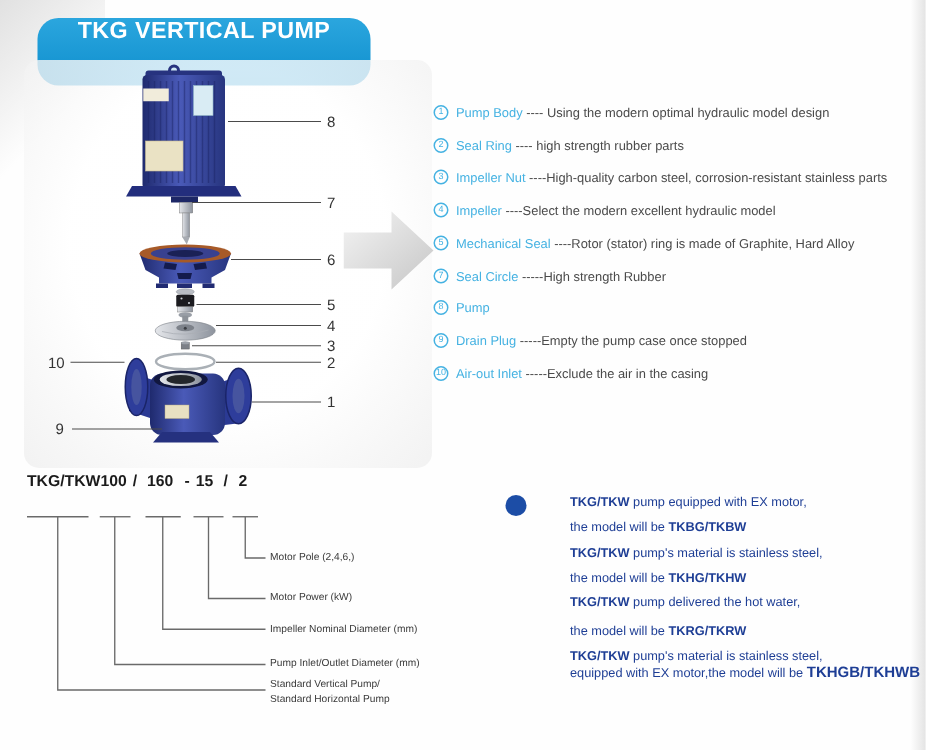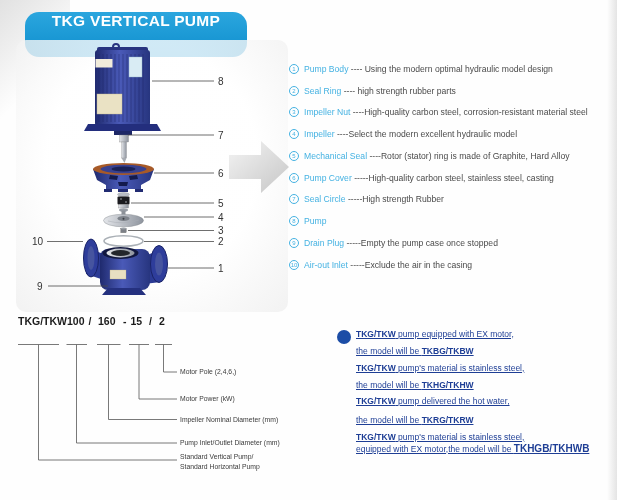--- a/index.html
+++ b/index.html
@@ -19,33 +19,33 @@
     border-radius:14px;color:#fff;font-weight:bold;font-size:15.5px;
     display:flex;align-items:flex-start;justify-content:center;letter-spacing:.3px;
   }
   
   .diagram-bg{position:absolute;left:16px;top:40px;width:272px;height:272px;border-radius:10px;
     background:radial-gradient(ellipse at 50% 45%, #ffffff 55%, #efefef 100%);opacity:.8;}
   .pump-svg{position:absolute;left:28px;top:42px;}
   .arrow-svg{position:absolute;left:229px;top:137px;}
   
   .plist{position:absolute;left:289px;top:58px;width:326px;}
-  .plist-row{display:flex;align-items:center;height:21.75px;white-space:nowrap;}
+  .plist-row{display:flex;align-items:flex-end;height:21.75px;white-space:nowrap;}
   .circ{box-sizing:border-box;width:10px;height:10px;border:1px solid #45b2e2;border-radius:50%;
     color:#45b2e2;font-size:6px;line-height:8px;display:flex;align-items:center;justify-content:center;
     margin-right:5px;flex-shrink:0;}
   .pname{color:#45b2e2;font-size:8.6px;}
   .pdesc{color:#4a4a4a;font-size:8.6px;white-space:pre;}
   
   .seg{position:absolute;top:315px;font-size:10.5px;font-weight:bold;color:#1b1b1b;}
   .tree-svg{position:absolute;left:0;top:0;pointer-events:none;}
   .dlabel{position:absolute;font-size:6.8px;color:#3a3a3a;white-space:nowrap;}
   
   .bullet{position:absolute;left:337px;top:330px;width:14px;height:14px;border-radius:50%;background:#1c4da6;}
-  .note-line{position:absolute;left:356px;color:#1e3e95;font-size:8.5px;white-space:pre;text-decoration:underline;}
+  .note-line{position:absolute;left:380px;color:#1e3e95;font-size:8.5px;white-space:pre;}
   .nb{font-weight:bold;}
   .nb.big{font-size:10px;}
   text{font-family:"Liberation Sans","DejaVu Sans",sans-serif;}
 </style>
 </head>
 <body>
 
 <div class="page">
   <div class="shade-tl"></div>
   <div class="shade-r"></div>
@@ -195,36 +195,31 @@
         <span class="pdesc"> ---- Using the modern optimal hydraulic model design</span>
     </div>
     <div class="plist-row">
       <span class="circ">2</span>
       <span class="pname">Seal Ring</span>
         <span class="pdesc"> ---- high strength rubber parts</span>
     </div>
     <div class="plist-row">
       <span class="circ">3</span>
       <span class="pname">Impeller Nut</span>
-        <span class="pdesc"> ----High-quality carbon steel, corrosion-resistant material steel</span>
+        <span class="pdesc"> ----High-quality carbon steel, corrosion-resistant stainless parts</span>
     </div>
     <div class="plist-row">
       <span class="circ">4</span>
       <span class="pname">Impeller</span>
         <span class="pdesc"> ----Select the modern excellent hydraulic model</span>
     </div>
     <div class="plist-row">
       <span class="circ">5</span>
       <span class="pname">Mechanical Seal</span>
         <span class="pdesc"> ----Rotor (stator) ring is made of Graphite, Hard Alloy</span>
-    </div>
-    <div class="plist-row">
-      <span class="circ">6</span>
-      <span class="pname">Pump Cover</span>
-        <span class="pdesc"> -----High-quality carbon steel, stainless steel, casting</span>
     </div>
     <div class="plist-row">
       <span class="circ">7</span>
       <span class="pname">Seal Circle</span>
         <span class="pdesc"> -----High strength Rubber</span>
     </div>
     <div class="plist-row">
       <span class="circ">8</span>
       <span class="pname">Pump</span>
     </div>

